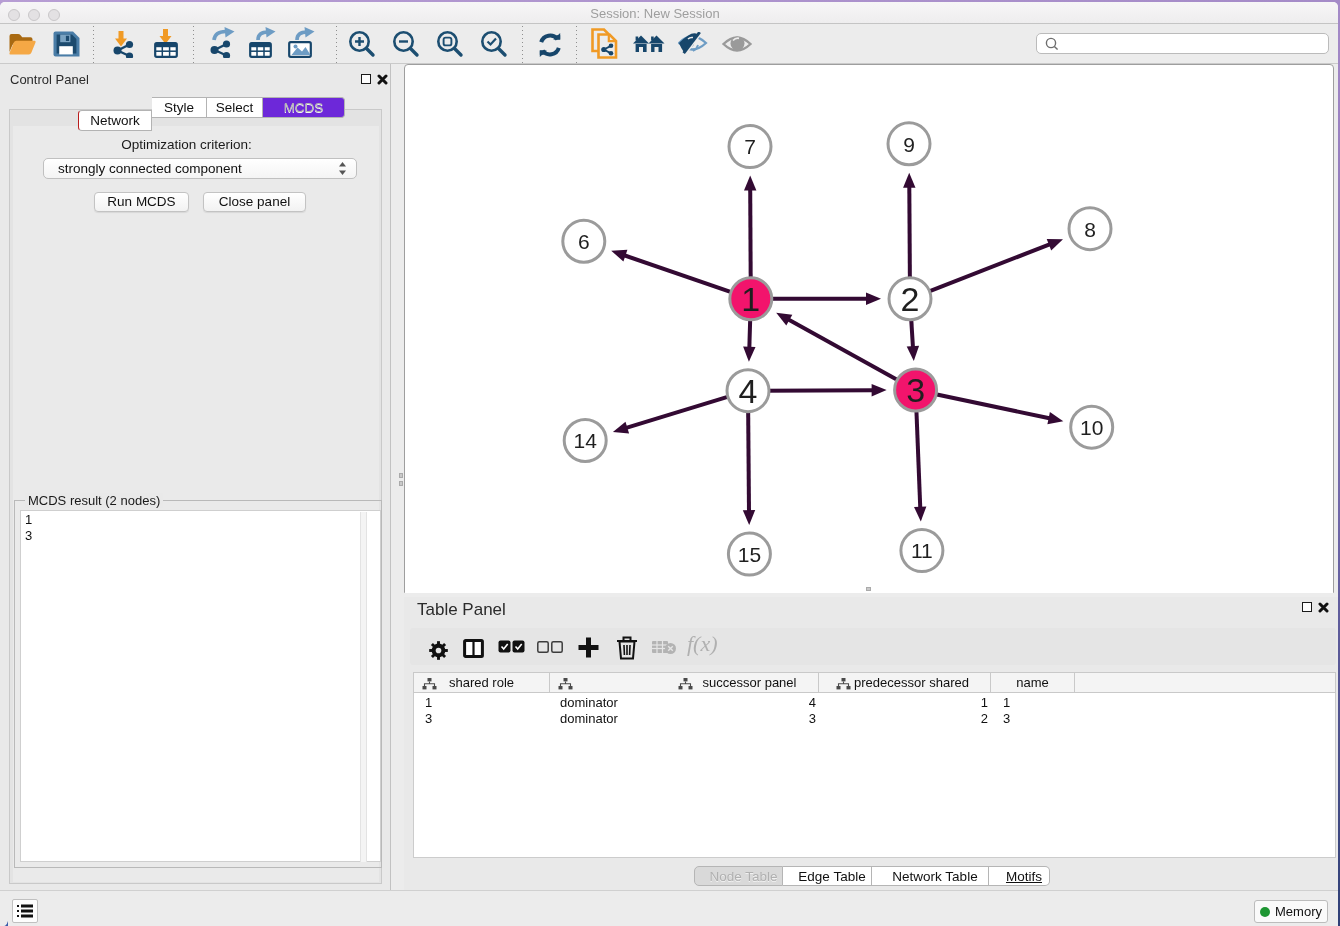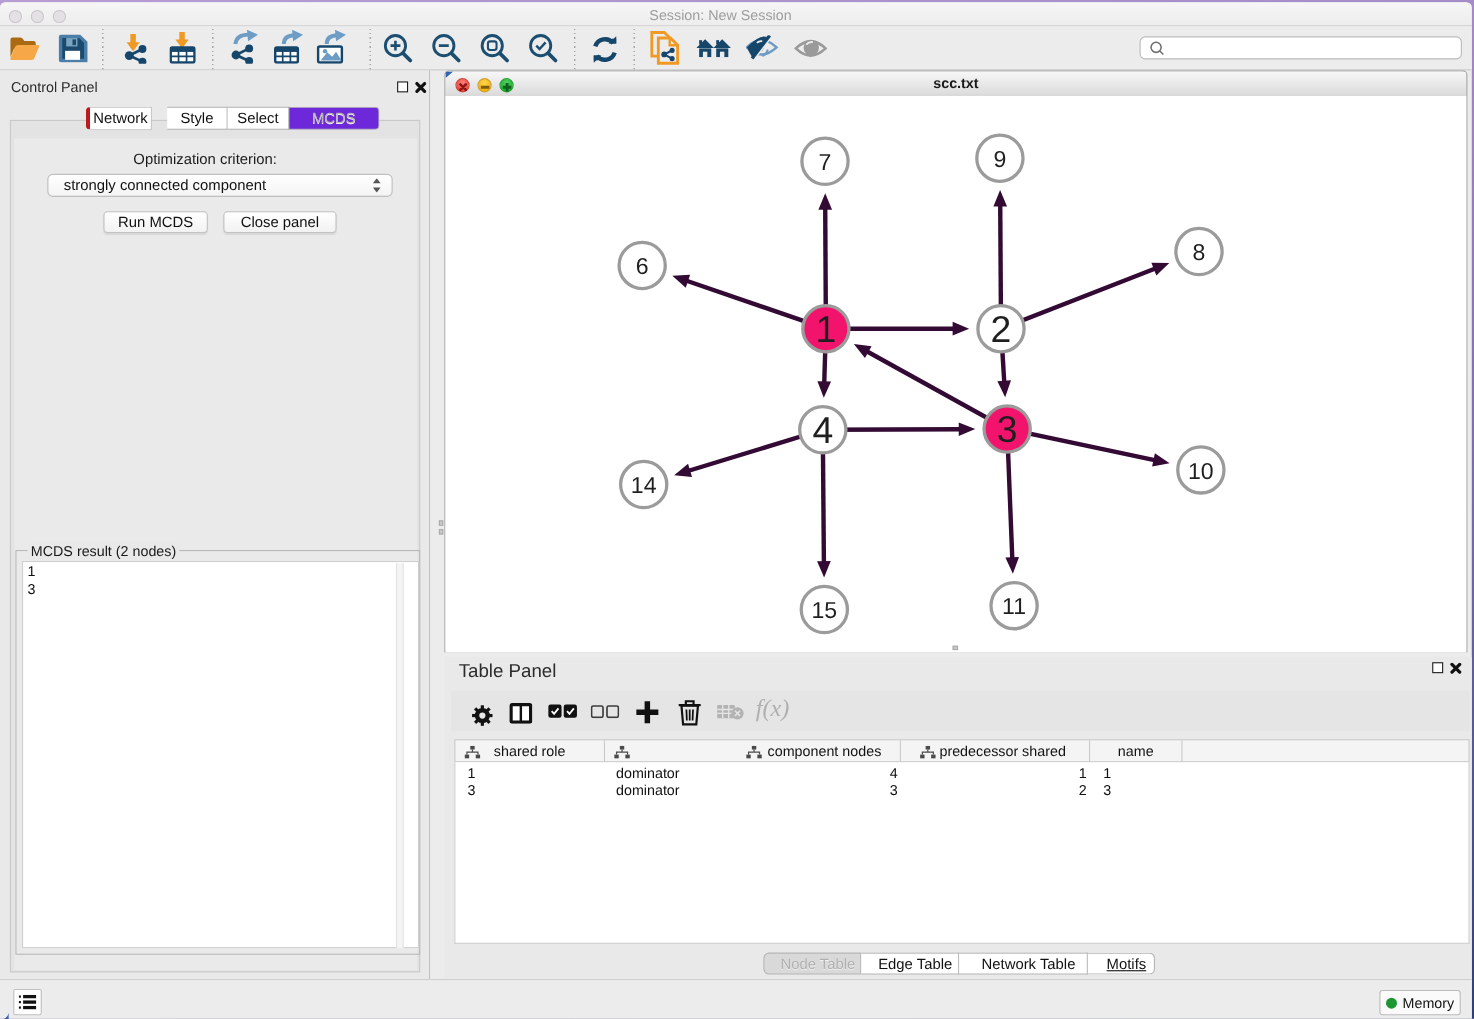--- a/index.html
+++ b/index.html
@@ -217,56 +217,41 @@
   <div id="cpanel">
     <div id="cptitle">Control Panel</div>
     <div class="floaticon" style="left:361px; top:10px;"></div>
     <svg style="position:absolute;left:377px;top:10px;" width="11" height="11" viewBox="0 0 11 11">
         <path d="M2 2 L9 9 M9 2 L2 9" stroke="#111" stroke-width="3" stroke-linecap="round"></path>
       </svg>
     <div id="tabcontent">
         <div id="mcdspane"></div>
       </div>
     <div id="cptabs">
-      <div class="seg" style="left:0; width:60px; border-left:4px solid #b91c1c; border-radius:4px 0 0 4px;">Network</div>
+      <div class="seg" style="left:0; width:74px; border-left:1px solid #b91c1c; border-radius:4px 0 0 4px;margin-top:13px;">Network</div>
       <div class="seg" style="left:74px; width:55px;">Style</div>
       <div class="seg" style="left:129px; width:56px;">Select</div>
       <div class="seg" style="left:185px; width:82px; background:#6d28d9; color:#b3b3b3; text-shadow:0 1px 0 #f5f5f5; border-radius:0 4px 4px 0;">MCDS</div>
     </div>
     <div id="combo">strongly connected component
       <svg width="9" height="13" style="position:absolute;right:9px;top:3px;" viewBox="0 0 9 13">
           <polygon points="4.5,0 8,4.5 1,4.5" fill="#555"></polygon>
           <polygon points="4.5,13 8,8.5 1,8.5" fill="#555"></polygon>
         </svg>
     </div>
     <div id="optlabel">Optimization criterion:</div>
     <div class="btn" style="left:94px; width:95px;">Run MCDS</div>
     <div class="btn" style="left:203px; width:103px;">Close panel</div>
     <div id="fieldset">
       <div id="fslegend">MCDS result (2 nodes)</div>
       <div id="resultbox">1<br>3<div id="scrolltrack"></div></div>
     </div>
   </div>
 
   <div id="netwin">
-    <div id="nettitle">
-      <svg style="position:absolute;left:0;top:0;" width="7" height="6" viewBox="0 0 7 6">
-          <path d="M0 6 L0 2 Q0 0 2.5 0 L7 0 Z" fill="#3263b6"></path>
-        </svg>
-      <div class="traffic" style="left:8.5px; background:radial-gradient(circle at 50% 30%,#fa8078,#ee4b40 70%); border:0.5px solid #cf4038;"><svg width="12" height="12" viewBox="0 0 12 12">
-            <path d="M3.5 3.7 L8.5 8.7 M8.5 3.7 L3.5 8.7" stroke="#8c1612" stroke-width="2.3" stroke-linecap="round"></path>
-          </svg></div>
-      <div class="traffic" style="left:28.5px; background:radial-gradient(circle at 50% 30%,#fcd64f,#f2b313 70%); border:0.5px solid #d49d21;"><svg width="12" height="12" viewBox="0 0 12 12">
-            <line x1="2.2" y1="6.3" x2="9.8" y2="6.3" stroke="#7e5c0b" stroke-width="2.6"></line>
-          </svg></div>
-      <div class="traffic" style="left:48.5px; background:radial-gradient(circle at 50% 30%,#55cf63,#1db531 70%); border:0.5px solid #22a132;"><svg width="12" height="12" viewBox="0 0 12 12">
-            <path d="M2.2 6.3 H9.8 M6 2.5 V10.1" stroke="#11601b" stroke-width="2.6"></path>
-          </svg></div>
-      <div id="netname">scc.txt</div>
-    </div>
     <div id="canvas">
       <svg width="928" height="506" viewBox="0 0 928 506">
         <g stroke="#330a33" stroke-width="4">
           <line x1="345.8" y1="211.8" x2="345.2" y2="101.6"></line>
           <line x1="345.8" y1="211.8" x2="218.5" y2="168.0"></line>
           <line x1="345.8" y1="211.8" x2="463.0" y2="211.8"></line>
           <line x1="345.8" y1="211.8" x2="344.3" y2="261.7"></line>
           <line x1="505.0" y1="211.8" x2="504.3" y2="98.8"></line>
           <line x1="505.0" y1="211.8" x2="645.9" y2="156.9"></line>
           <line x1="505.0" y1="211.8" x2="508.0" y2="261.1"></line>
@@ -387,21 +372,21 @@
             <line x1="11.5" y1="1" x2="11.5" y2="13"></line>
           </g>
         <circle cx="19.5" cy="8.5" r="5.5" fill="#b3b3b3"></circle>
         <path d="M17.2 6.2 l4.6 4.6 M21.8 6.2 l-4.6 4.6" stroke="#e5e5e5" stroke-width="1.4"></path>
       </svg>
       <div style="position:absolute;left:277px;top:3px;font-family:'Liberation Serif',serif;font-style:italic;font-size:22px;color:#b0b0b0;">f(x)</div>
     </div>
     <div id="theader">
       <div class="hcol" style="left:0; width:136px;">shared role</div>
       <div class="hcol" style="left:136px; width:121px;margin-top:36px;">MCDS role</div>
-      <div class="hcol" style="left:257px; width:148px; padding-left:10px;">component nodes</div>
+      <div class="hcol" style="left:257px; width:148px; padding-left:10px;">successor panel</div>
       <div class="hcol" style="left:405px; width:172px; padding-left:14px;">predecessor shared</div>
       <div class="hcol" style="left:577px; width:84px;">name</div>
       <svg class="hicon" style="left:8px;" width="15" height="12" viewBox="0 0 15 12">
           <g fill="#4a4a4a">
             <rect x="5.5" y="0" width="4" height="3.4"></rect>
             <rect x="0.5" y="8" width="4" height="3.4"></rect>
             <rect x="10.5" y="8" width="4" height="3.4"></rect>
           </g>
           <path d="M7.5 3.4 v2.3 M2.5 8 v-2.3 h10 v2.3" stroke="#4a4a4a" stroke-width="1.1" fill="none"></path>
         </svg>

